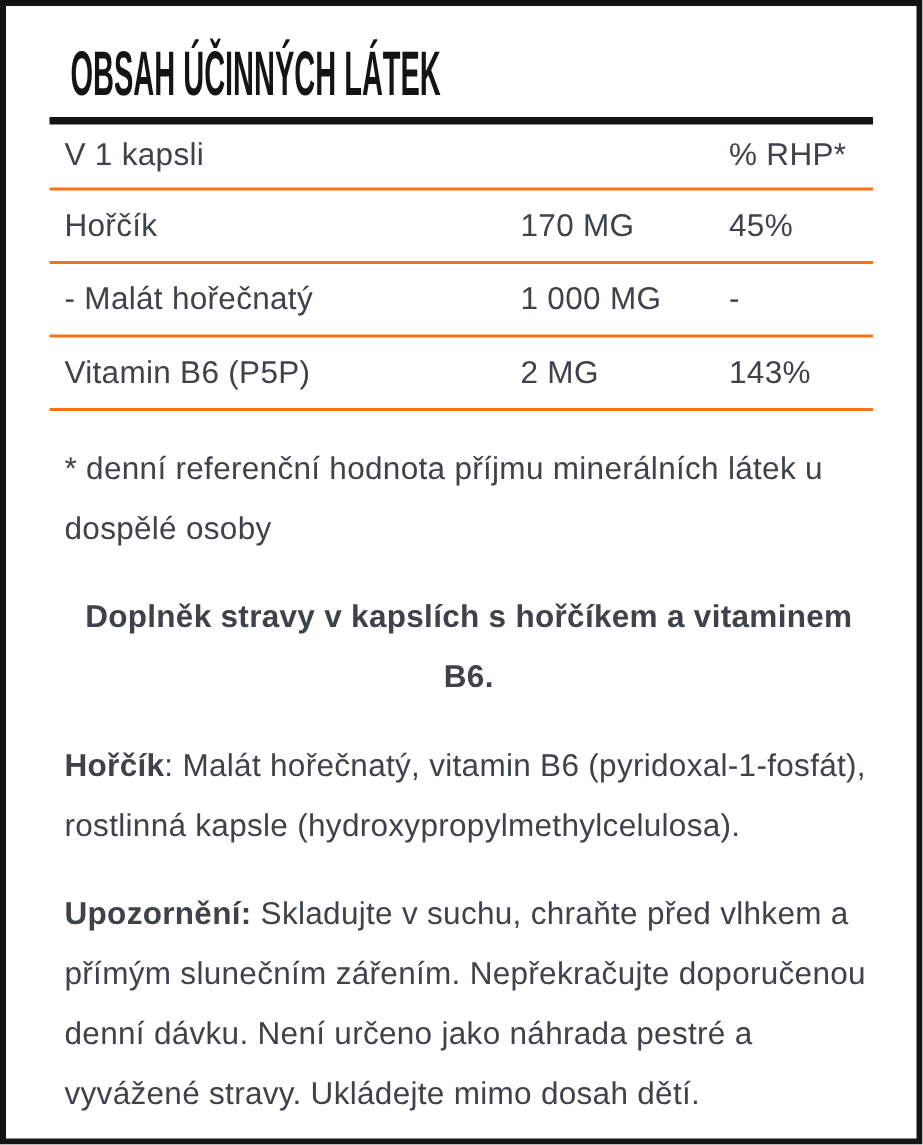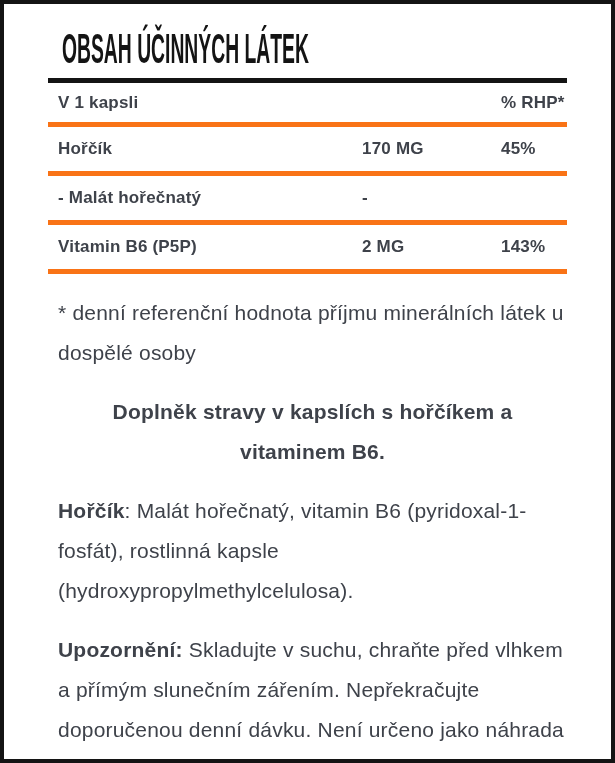--- a/index.html
+++ b/index.html
@@ -1,19 +1,19 @@
 <!DOCTYPE html>
 <html><head>
 <meta charset="utf-8">
 <style>
   html,body{margin:0;padding:0;background:#e8e8e8;}
   .page{
     width:615px;height:763px;box-sizing:border-box;
     background:#ffffff;border:4px solid #141414;
-    padding:0 44px;overflow:hidden;
+    padding:0 29px;overflow:hidden;
     font-family:"Liberation Sans",sans-serif;
     color:#3e424a;
     position:relative;
   }
   .title{
     margin:26px 0 0 14px;
     height:38px;line-height:38px;
     font-size:42px;font-weight:700;color:#141414;
     white-space:nowrap;
     transform:scaleX(0.46);transform-origin:0 50%;
@@ -22,23 +22,22 @@
   .thick-rule{
     margin-top:10px;height:5px;background:#141414;border:none;
   }
   .ntable{width:100%;}
   .t-row{
     display:grid;
     grid-template-columns:304px 139px 1fr;
     align-items:center;
     padding-left:10px;box-sizing:border-box;
     height:49px;
-    border-bottom:5px solid #f97316;
-    font-size:17px;
-    font-weight:bold;
+    border-bottom:2px solid #f97316;
+    font-size:21px;
   }
   .t-row.header{height:44px;}
   .t-cell{white-space:nowrap;letter-spacing:0.2px;}
   p{
     margin:19px 0 0 10px;
     font-size:21px;line-height:40px;letter-spacing:0.2px;
     max-width:540px;
   }
   p.footnote{}
   .bold{font-weight:700;text-align:center;}
@@ -60,20 +59,21 @@
     </div>
 
     <div class="t-row">
       <span class="t-cell">Hořčík</span>
       <span class="t-cell">170 MG</span>
       <span class="t-cell">45%</span>
     </div>
 
     <div class="t-row">
       <span class="t-cell">- Malát hořečnatý</span>
+      <span class="t-cell">1 000 MG</span>
       <span class="t-cell">-</span>
     </div>
 
     <div class="t-row">
       <span class="t-cell">Vitamin B6 (P5P)</span>
       <span class="t-cell">2 MG</span>
       <span class="t-cell">143%</span>
     </div>
 
   </div>

